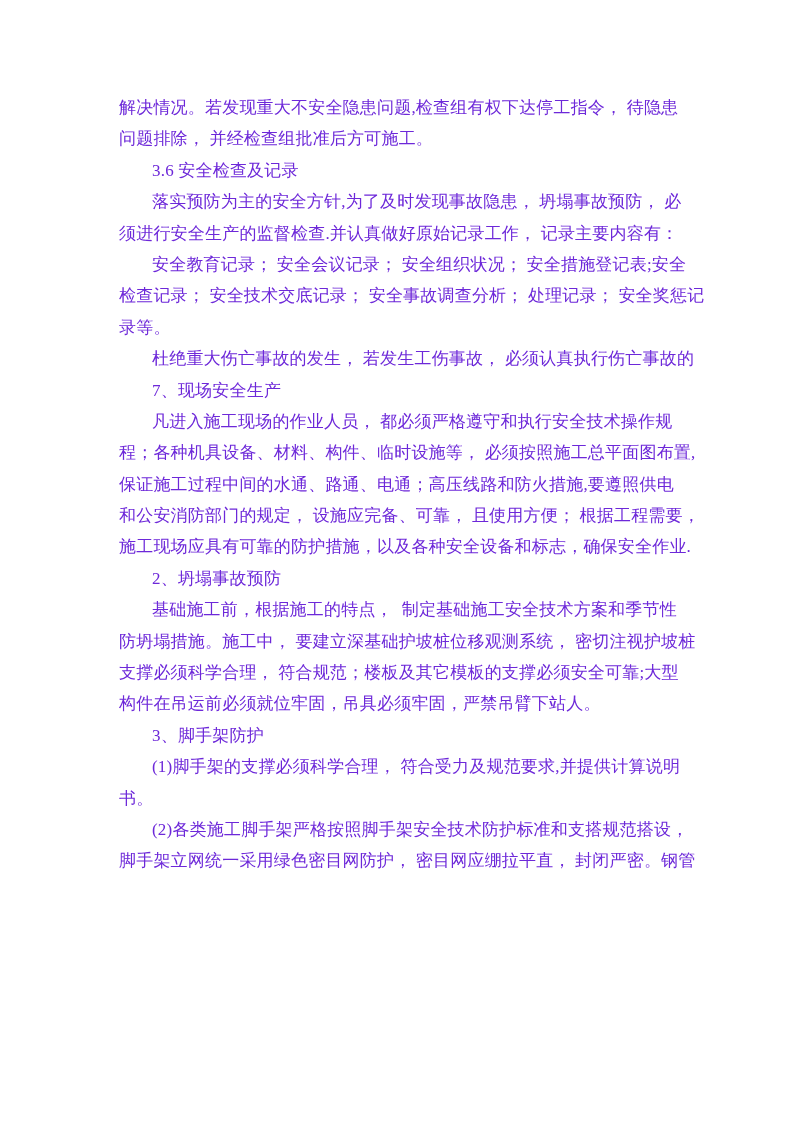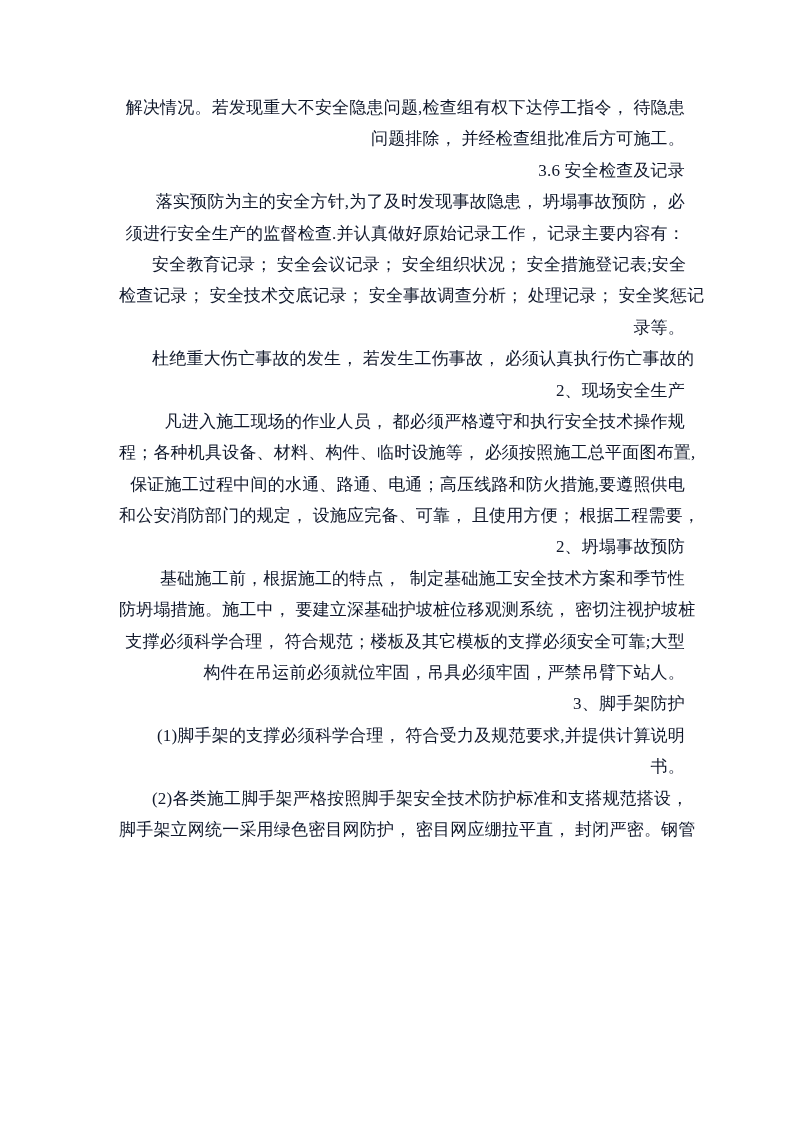--- a/index.html
+++ b/index.html
@@ -18,48 +18,48 @@
   .text-block {
     position: absolute;
     left: 119px;
     top: 92px;
     width: 566px;
   }
   .line {
     height: 31.4px;
     line-height: 31.4px;
     font-size: 17px;
-    color: #0f172a;
+    color: #6d28d9;
     white-space: pre;
     letter-spacing: 0.2px;
-    text-align: right;
   }
   .line.indent {
     padding-left: 33px;
   }
 </style>
 </head>
 <body>
 
 <div class="page">
   <div class="text-block" id="text-block" style="color: rgb(26, 26, 26);">
       <div class="line">解决情况。若发现重大不安全隐患问题,检查组有权下达停工指令， 待隐患</div>
       <div class="line">问题排除， 并经检查组批准后方可施工。</div>
       <div class="line indent">3.6 安全检查及记录</div>
       <div class="line indent">落实预防为主的安全方针,为了及时发现事故隐患， 坍塌事故预防， 必</div>
       <div class="line">须进行安全生产的监督检查.并认真做好原始记录工作， 记录主要内容有：</div>
       <div class="line indent">安全教育记录； 安全会议记录； 安全组织状况； 安全措施登记表;安全</div>
       <div class="line">检查记录； 安全技术交底记录； 安全事故调查分析； 处理记录； 安全奖惩记</div>
       <div class="line">录等。</div>
       <div class="line indent">杜绝重大伤亡事故的发生， 若发生工伤事故， 必须认真执行伤亡事故的</div>
-      <div class="line indent">2、现场安全生产</div>
+      <div class="line indent">7、现场安全生产</div>
       <div class="line indent">凡进入施工现场的作业人员， 都必须严格遵守和执行安全技术操作规</div>
       <div class="line">程；各种机具设备、材料、构件、临时设施等， 必须按照施工总平面图布置,</div>
       <div class="line">保证施工过程中间的水通、路通、电通；高压线路和防火措施,要遵照供电</div>
       <div class="line">和公安消防部门的规定， 设施应完备、可靠， 且使用方便； 根据工程需要，</div>
+      <div class="line">施工现场应具有可靠的防护措施，以及各种安全设备和标志，确保安全作业.</div>
       <div class="line indent">2、坍塌事故预防</div>
       <div class="line indent">基础施工前，根据施工的特点，  制定基础施工安全技术方案和季节性</div>
       <div class="line">防坍塌措施。施工中， 要建立深基础护坡桩位移观测系统， 密切注视护坡桩</div>
       <div class="line">支撑必须科学合理， 符合规范；楼板及其它模板的支撑必须安全可靠;大型</div>
       <div class="line">构件在吊运前必须就位牢固，吊具必须牢固，严禁吊臂下站人。</div>
       <div class="line indent">3、脚手架防护</div>
       <div class="line indent">(1)脚手架的支撑必须科学合理， 符合受力及规范要求,并提供计算说明</div>
       <div class="line">书。</div>
       <div class="line indent">(2)各类施工脚手架严格按照脚手架安全技术防护标准和支搭规范搭设，</div>
       <div class="line">脚手架立网统一采用绿色密目网防护， 密目网应绷拉平直， 封闭严密。钢管</div>

